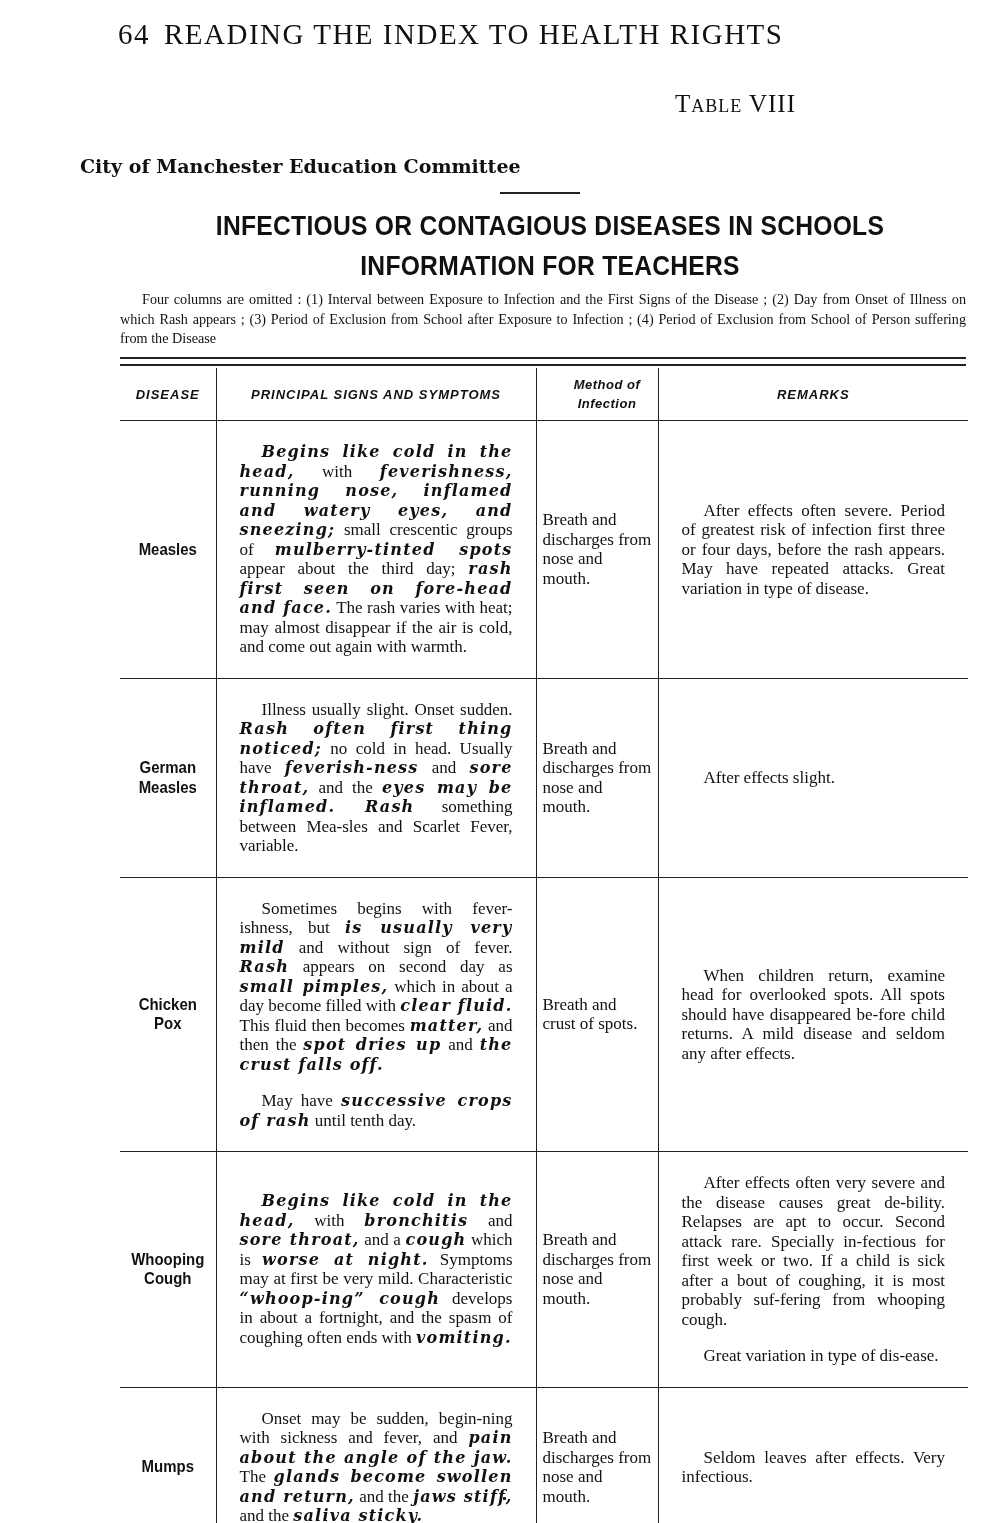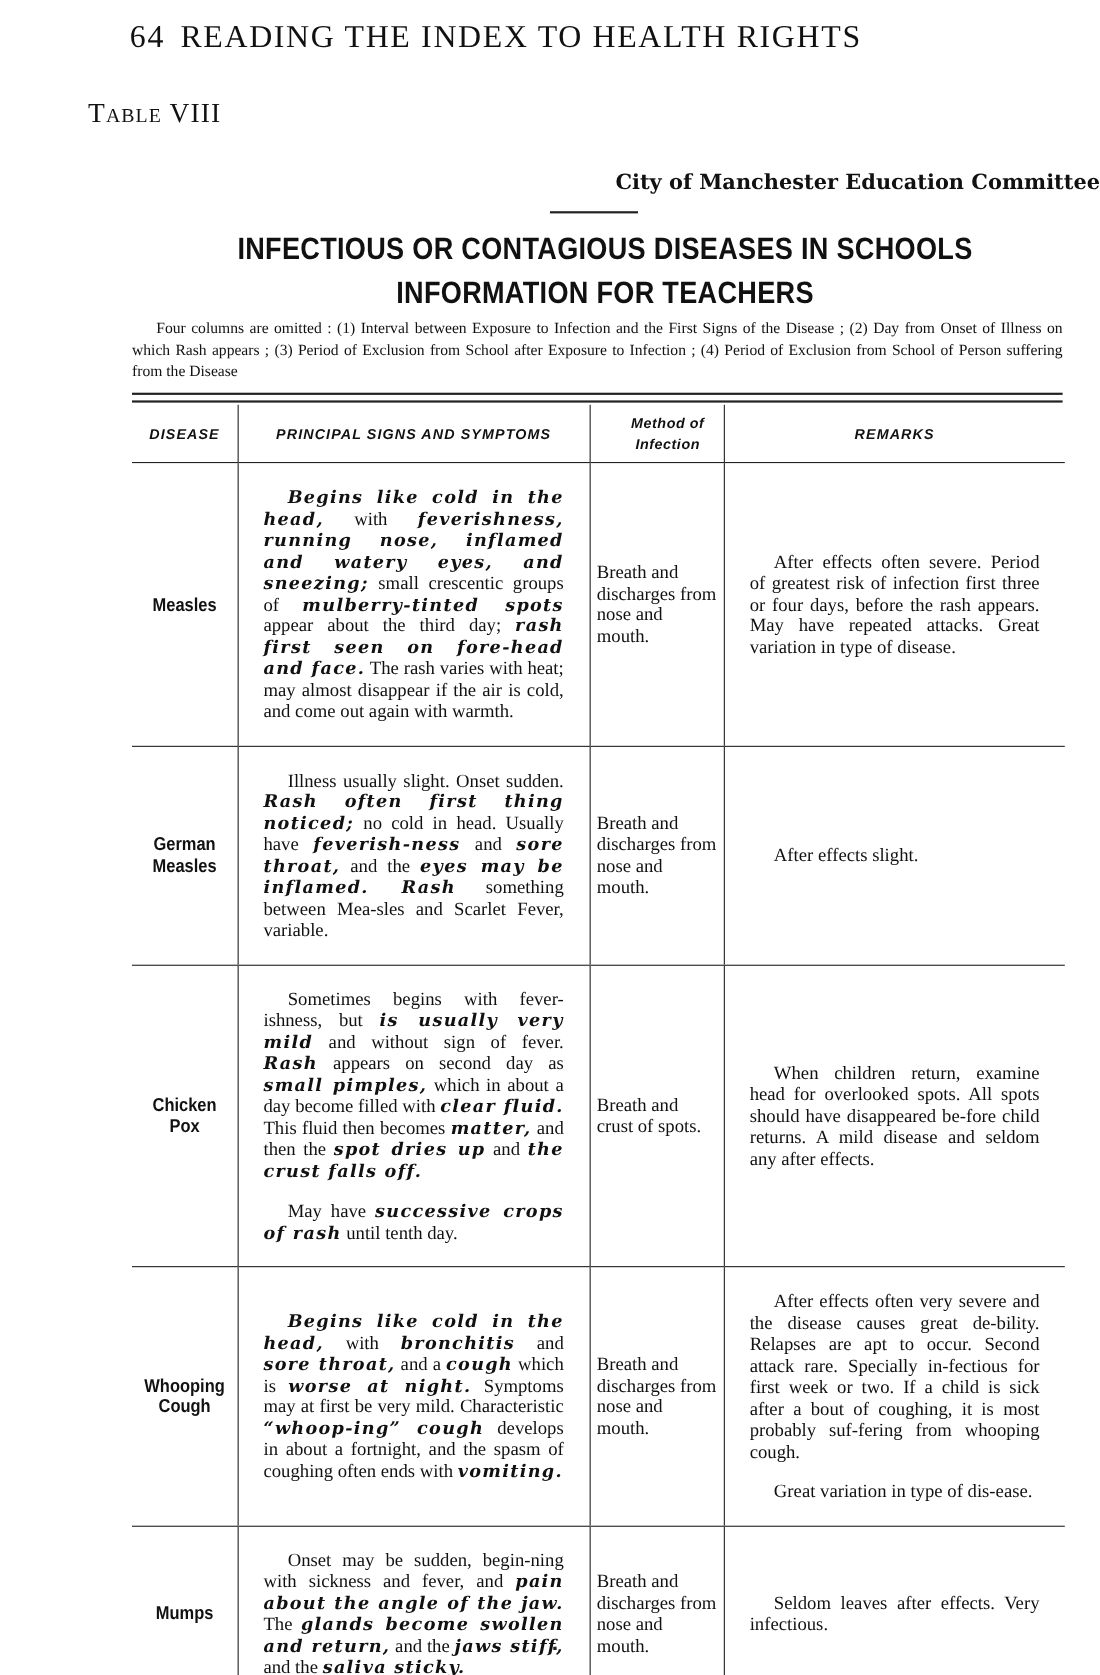--- a/index.html
+++ b/index.html
@@ -6,25 +6,25 @@
   body {
     width: 1000px; height: 1523px; position: relative; overflow: hidden;
     color: #111; font-family: "Liberation Serif", "DejaVu Serif", serif;
   }
   .running-head {
     position: absolute; left: 118px; top: 18px; width: 780px;
     font-size: 29px; letter-spacing: 1.5px; white-space: nowrap;
   }
   .running-head .pno { margin-right: 14px; }
   .table-no {
-    position: absolute; left: 0; width: 796px; top: 90px; text-align: left;
+    position: absolute; left: 0; width: 796px; top: 90px; text-align: right;
     font-size: 25px; letter-spacing: 1px; font-variant: small-caps; padding-left: 80px; box-sizing: border-box;
   }
   .committee {
-    position: absolute; left: 0; width: 1000px; top: 155px; text-align: right;
+    position: absolute; left: 0; width: 1000px; top: 155px; text-align: left;
     font-family: "DejaVu Serif", serif; font-weight: bold; font-size: 19px;
     padding-left: 80px; box-sizing: border-box;
   }
   .rule-short {
     position: absolute; left: 500px; top: 192px; width: 80px; height: 2px; background: #222;
   }
   .main-title {
     position: absolute; left: 130px; width: 840px; text-align: center;
     font-family: "Liberation Sans", sans-serif; font-weight: bold; font-size: 28px;
     transform: scaleX(0.88); transform-origin: center; letter-spacing: 0.3px;

